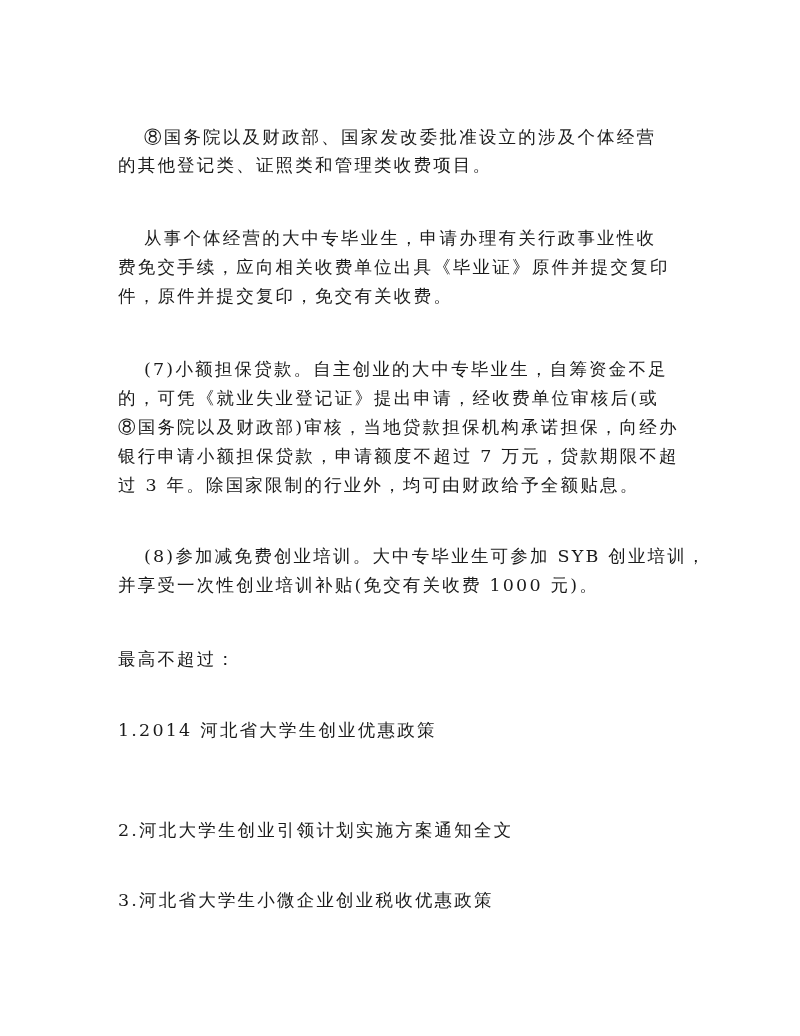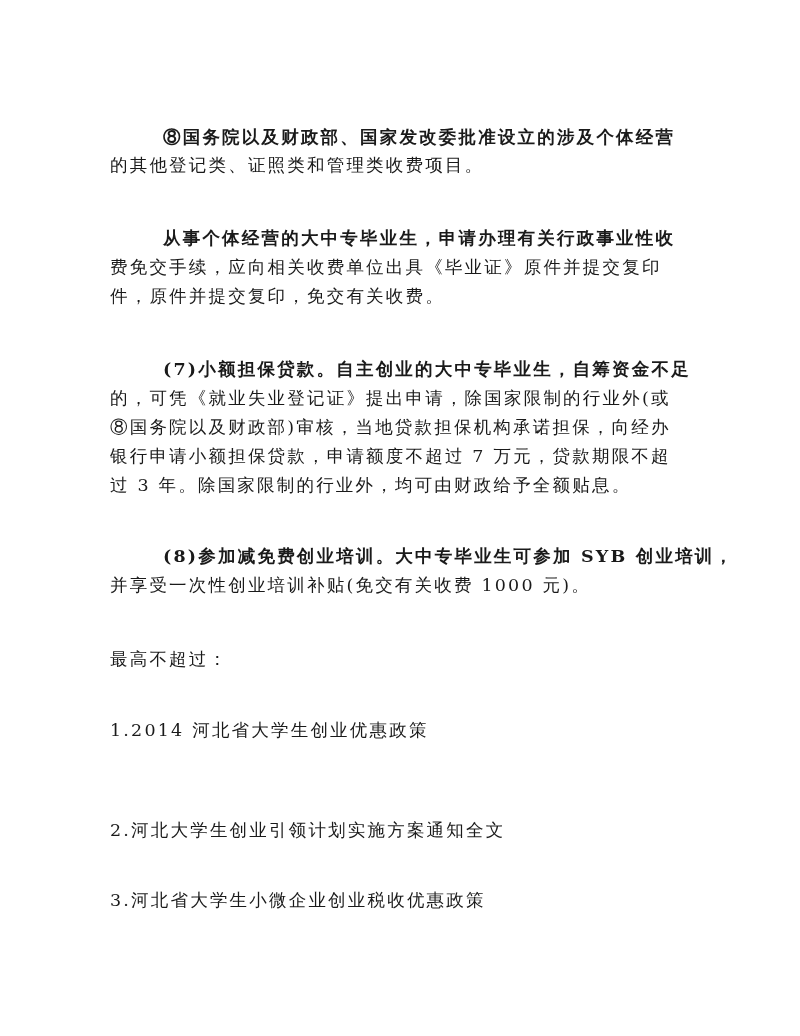--- a/index.html
+++ b/index.html
@@ -1,35 +1,35 @@
 <!DOCTYPE html>
 <html><head>
 <meta charset="utf-8">
 <style>
   html, body { margin: 0; padding: 0; background: #ffffff; }
   body { width: 800px; height: 1036px; position: relative; overflow: hidden;
          font-family: "DejaVu Serif", "Liberation Serif", serif; color: #1a1a1a; }
-  .line { position: absolute; left: 110px; font-size: 17.5px; line-height: 22px;
+  .line { position: absolute; left: 118px; font-size: 17.5px; line-height: 22px;
           white-space: nowrap; letter-spacing: 2.2px; }
-  .indent { left: 163px; font-weight: bold; }
+  .indent { left: 144px; }
 </style>
 </head>
 <body>
 
 <div>
 
   <div class="line indent" style="top:126px">⑧国务院以及财政部、国家发改委批准设立的涉及个体经营</div>
   <div class="line" style="top:154px">的其他登记类、证照类和管理类收费项目。</div>
 
   <div class="line indent" style="top:227px">从事个体经营的大中专毕业生，申请办理有关行政事业性收</div>
   <div class="line" style="top:256px">费免交手续，应向相关收费单位出具《毕业证》原件并提交复印</div>
   <div class="line" style="top:285px">件，原件并提交复印，免交有关收费。</div>
 
   <div class="line indent" style="top:358px">(7)小额担保贷款。自主创业的大中专毕业生，自筹资金不足</div>
-  <div class="line" style="top:387px">的，可凭《就业失业登记证》提出申请，除国家限制的行业外(或</div>
+  <div class="line" style="top:387px">的，可凭《就业失业登记证》提出申请，经收费单位审核后(或</div>
   <div class="line" style="top:416px">⑧国务院以及财政部)审核，当地贷款担保机构承诺担保，向经办</div>
   <div class="line" style="top:445px">银行申请小额担保贷款，申请额度不超过 7 万元，贷款期限不超</div>
   <div class="line" style="top:474px">过 3 年。除国家限制的行业外，均可由财政给予全额贴息。</div>
 
   <div class="line indent" style="top:545px">(8)参加减免费创业培训。大中专毕业生可参加 SYB 创业培训，</div>
   <div class="line" style="top:574px">并享受一次性创业培训补贴(免交有关收费 1000 元)。</div>
 
   <div class="line" style="top:648px">最高不超过：</div>
   <div class="line" style="top:719px">1.2014 河北省大学生创业优惠政策</div>
   <div class="line" style="top:819px">2.河北大学生创业引领计划实施方案通知全文</div>

